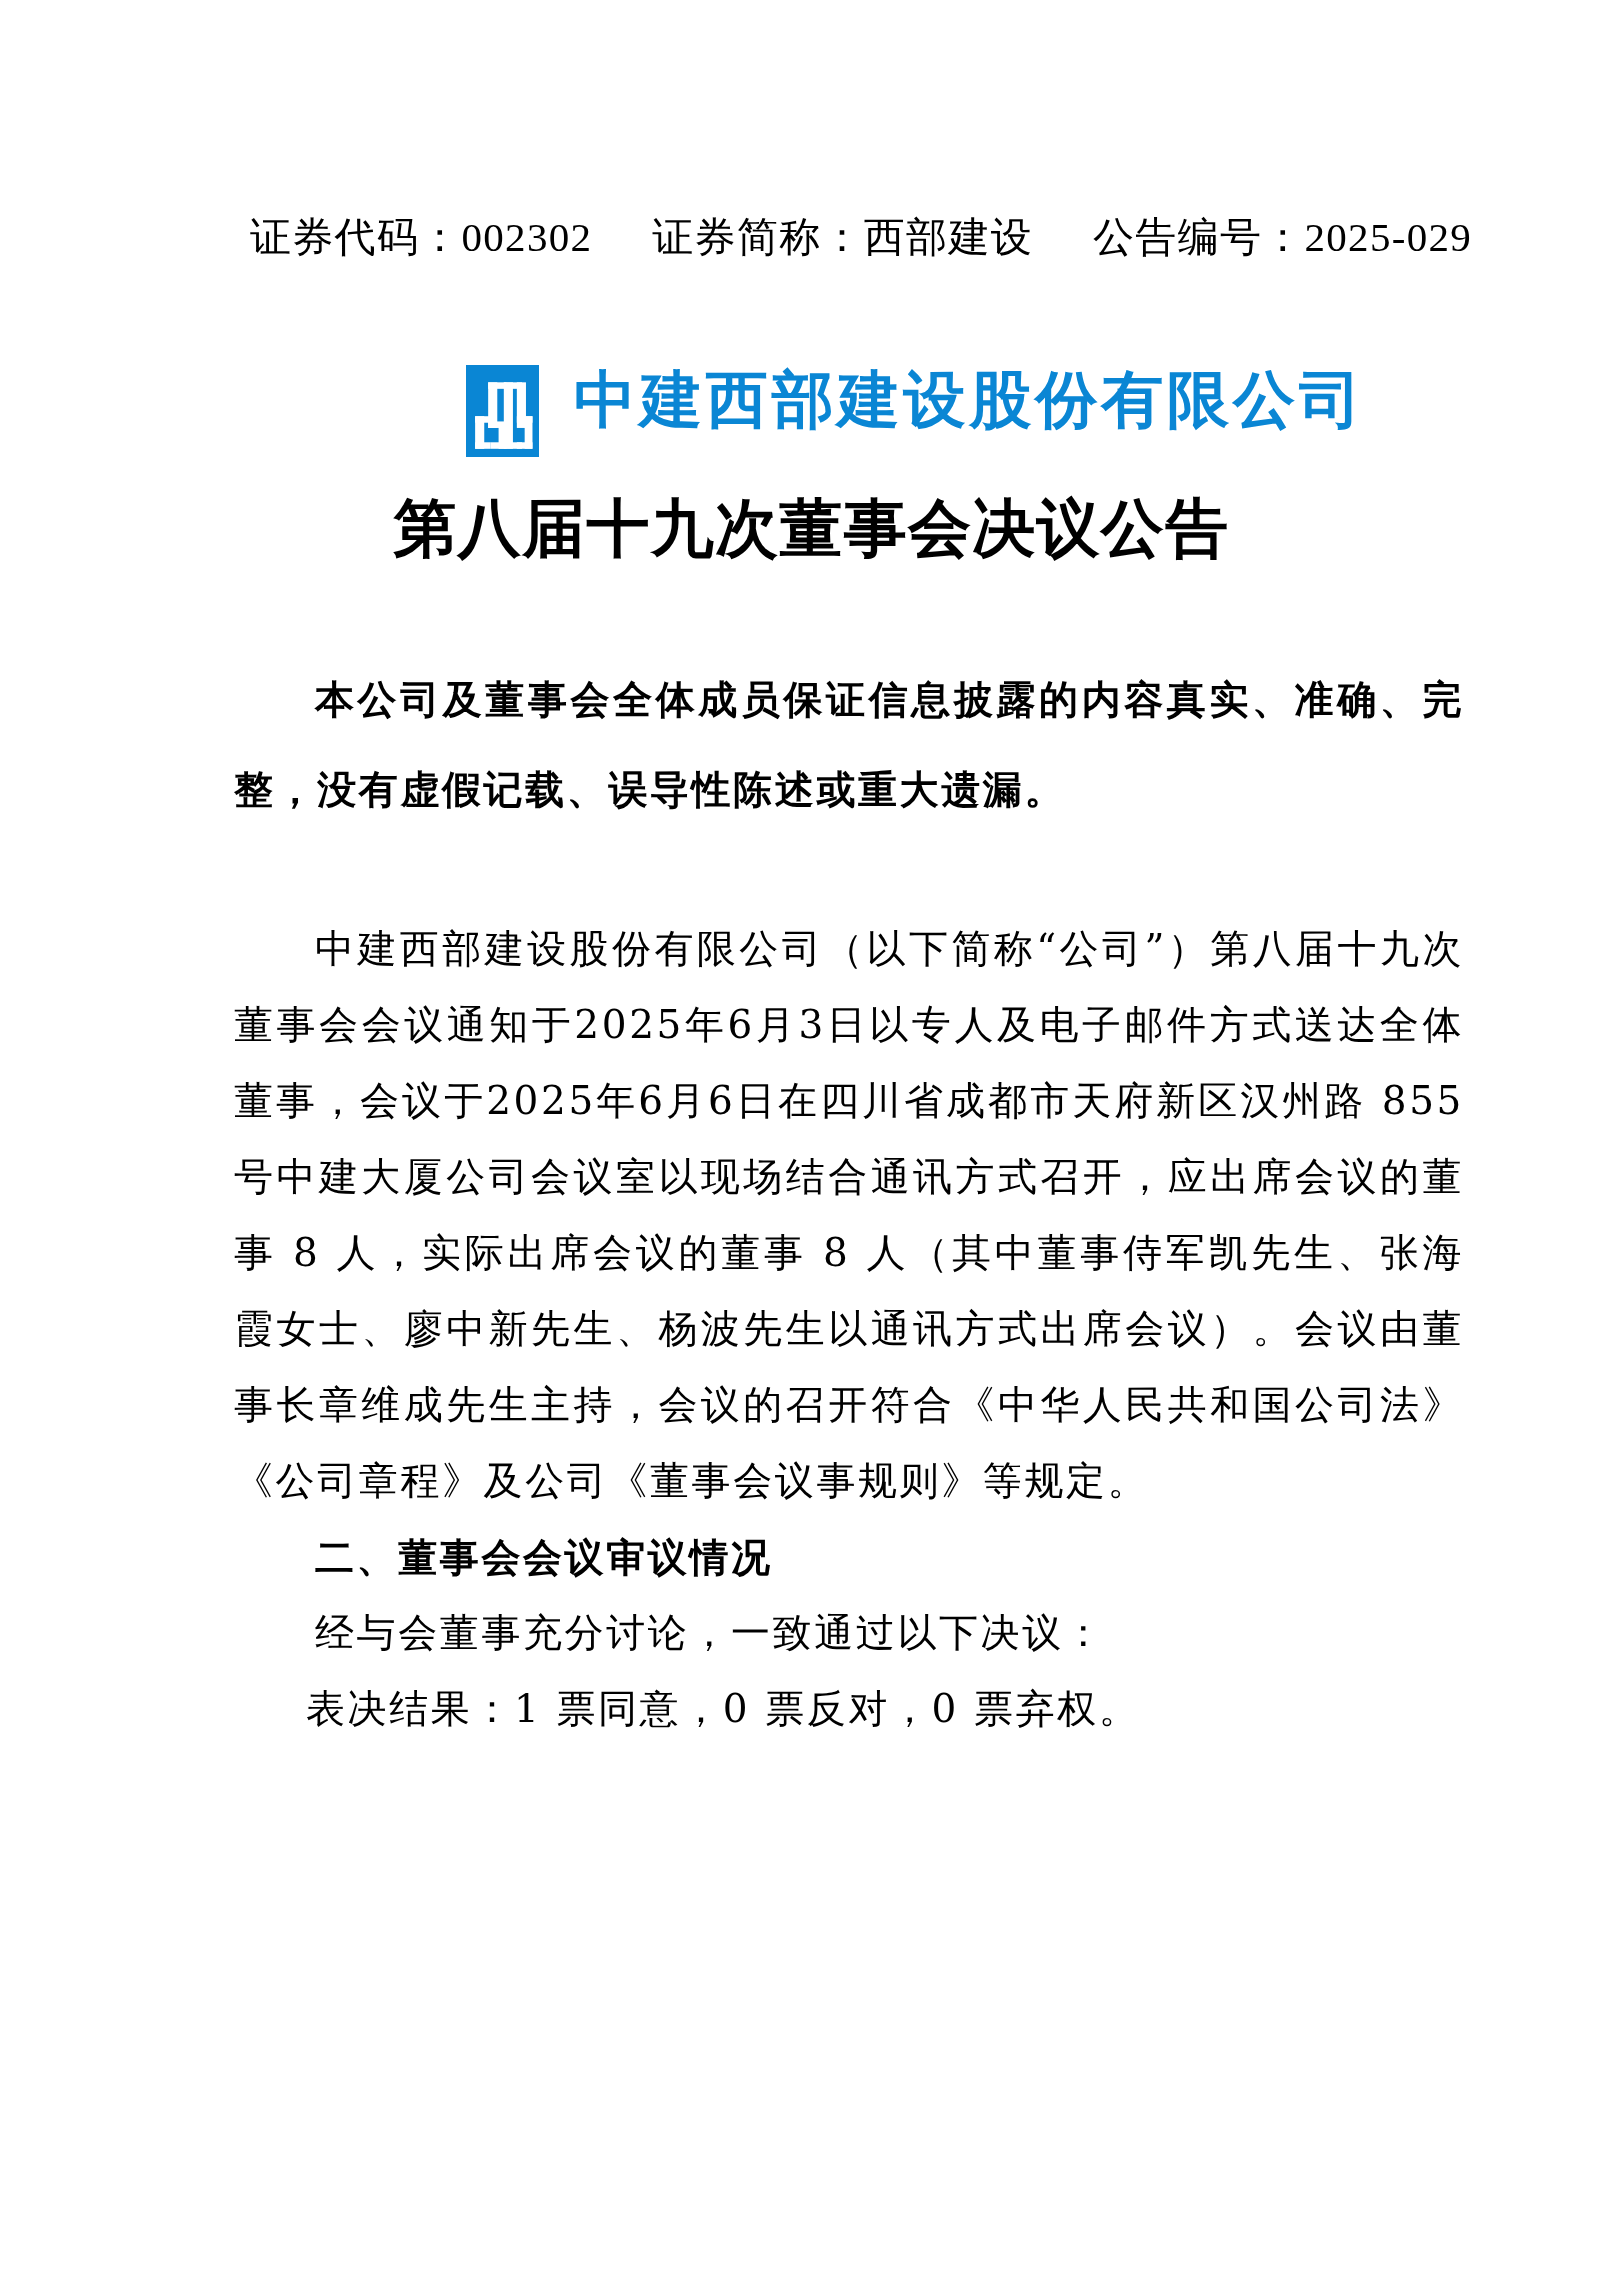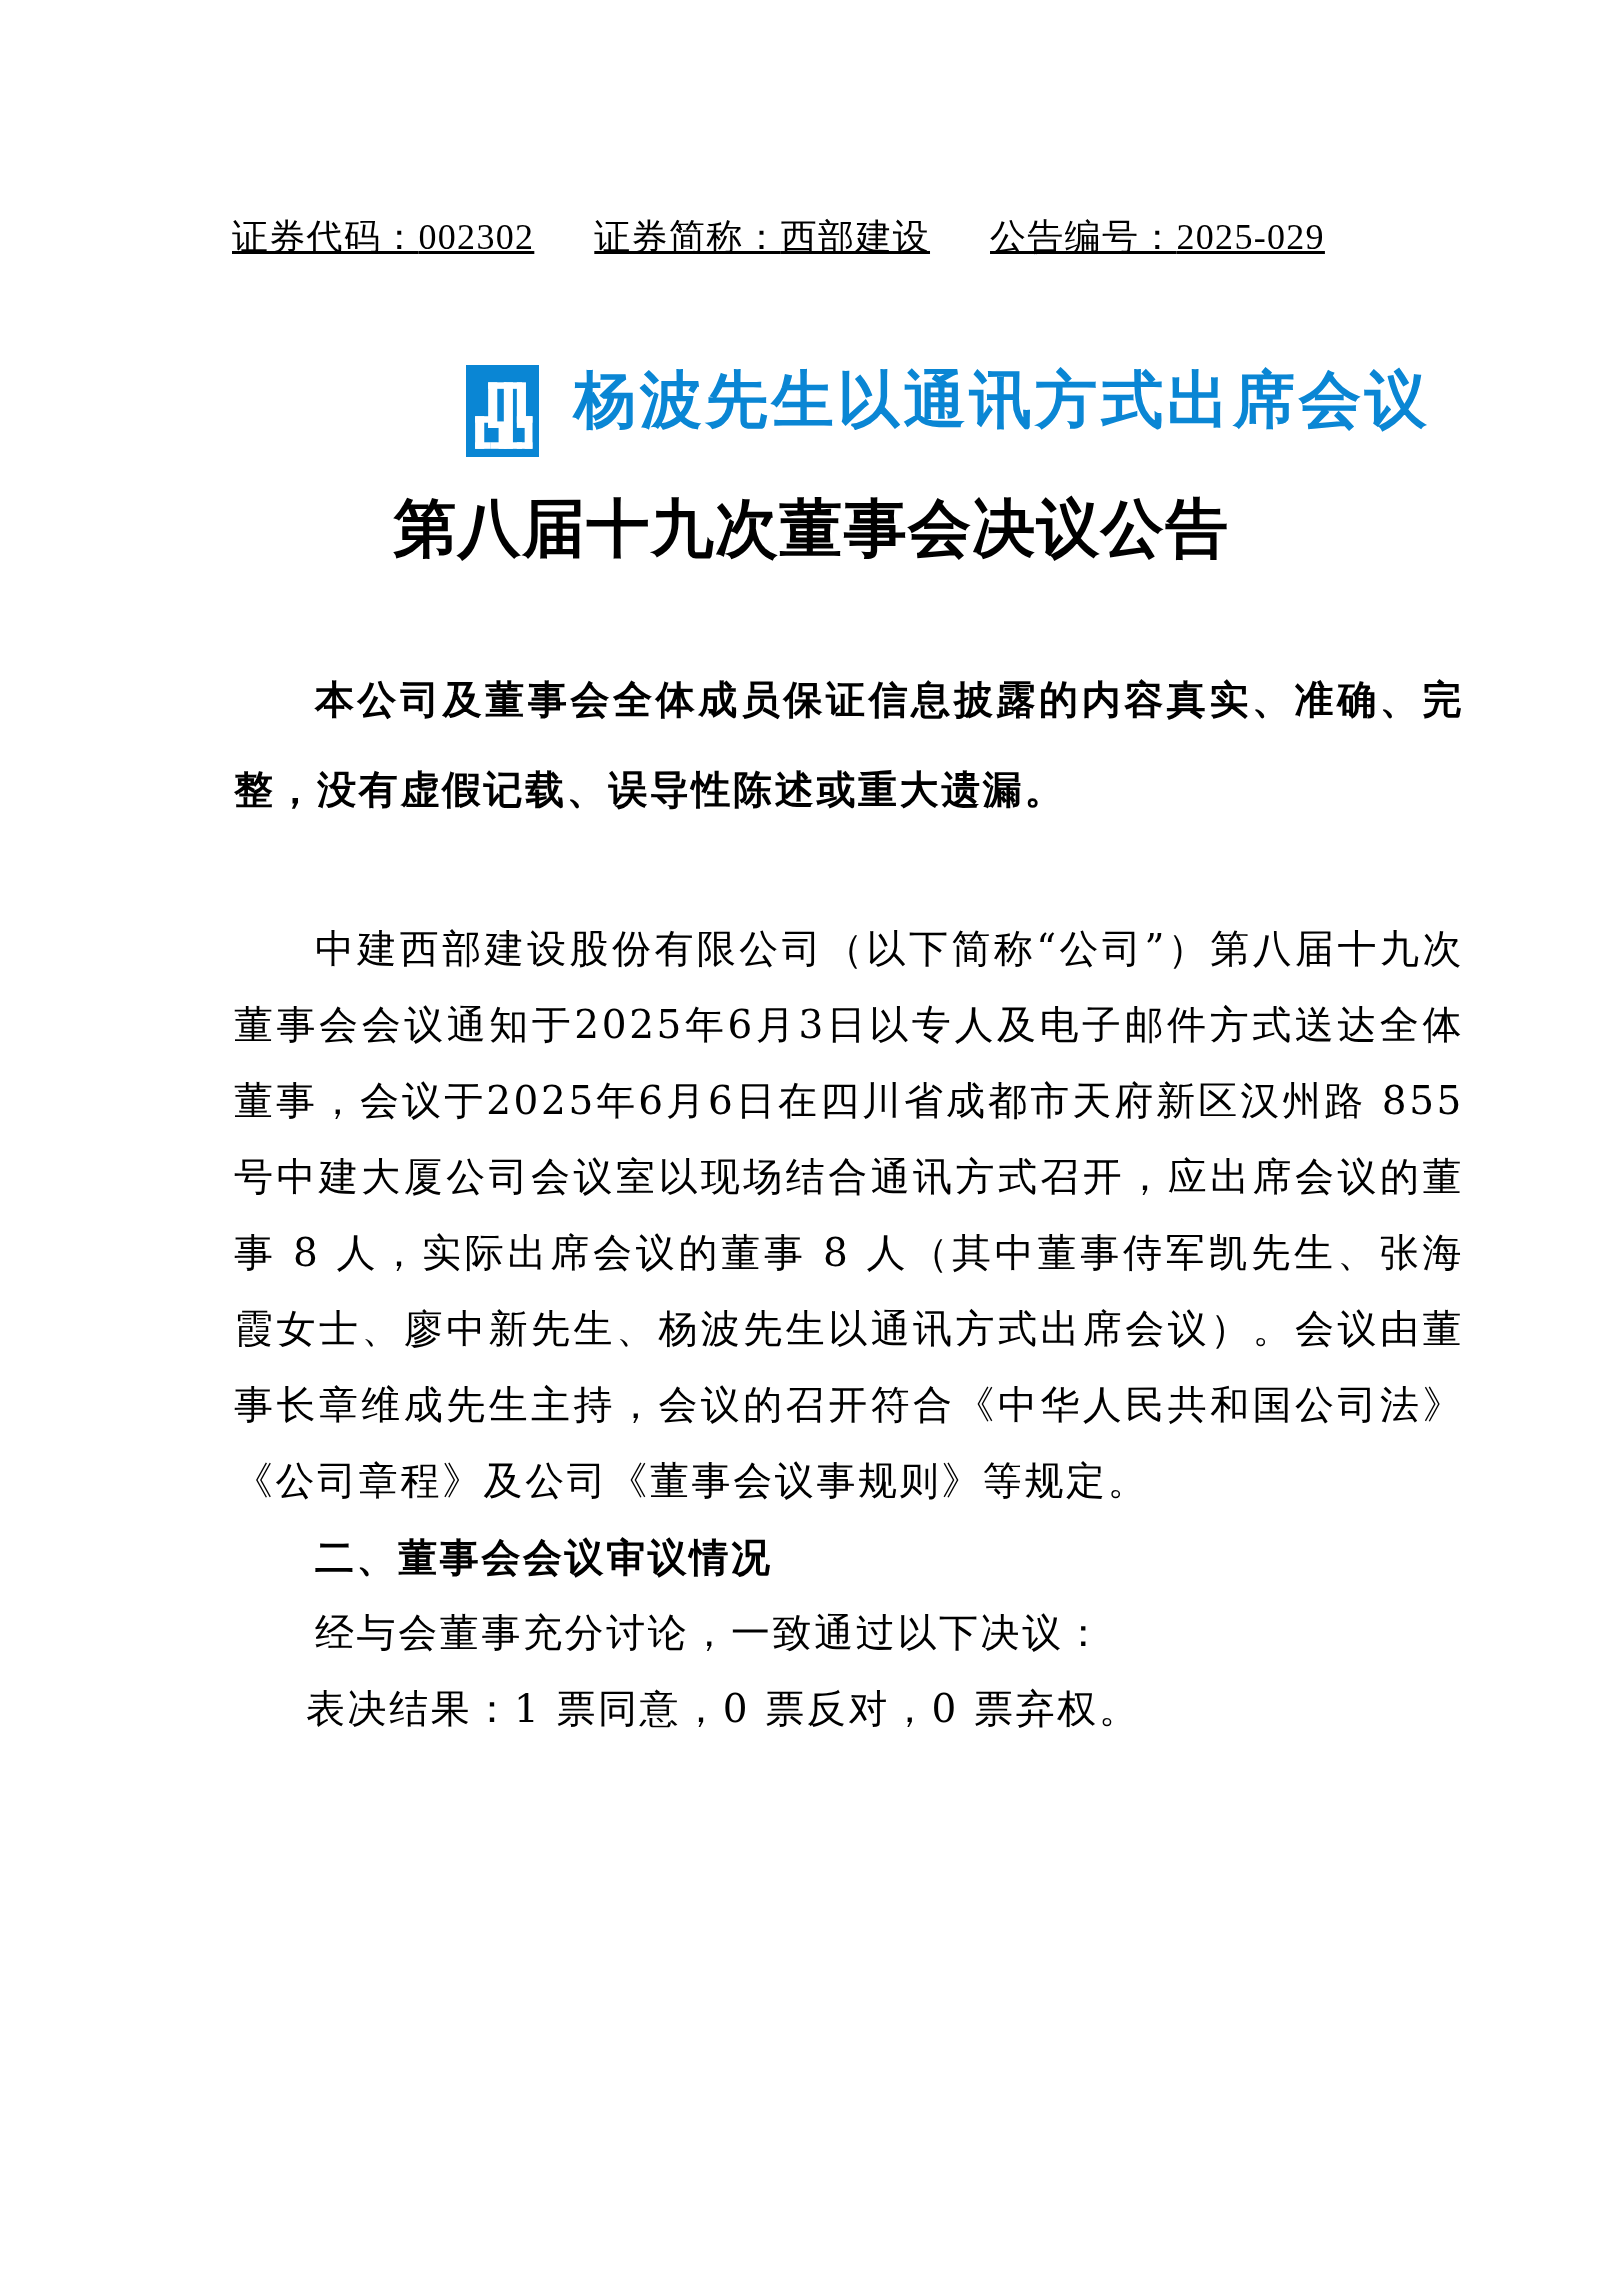--- a/index.html
+++ b/index.html
@@ -1,20 +1,20 @@
 <!DOCTYPE html>
 <html style="font-size:10.5px"><head>
 <meta charset="utf-8">
 <style>
   html, body { margin: 0; padding: 0; background: #ffffff; }
   body { width: 1623px; height: 2295px; position: relative; overflow: hidden; color: #000; }
   .header-line {
-    position: absolute; left: 232px; top: 208px; width: 1230px;
+    position: absolute; left: 250px; top: 208px; width: 1230px;
     font-family: "Liberation Serif", "DejaVu Serif", serif;
-    font-size: 36px; line-height: 59px; white-space: nowrap; letter-spacing: 1.3px; text-decoration: underline;
+    font-size: 41px; line-height: 59px; white-space: nowrap; letter-spacing: 1.3px;
   }
   .header-line .num { font-family: "Liberation Serif", serif; }
   .header-line .gap { display: inline-block; width: 60px; }
 
   .logo {
     position: absolute; left: 466px; top: 364px; height: 98px;
     display: flex; align-items: flex-start;
   }
   .logo-mark {
     width: 73px; height: 92px; background: #0a86d4; position: relative; margin-top: 1.3px;
@@ -67,21 +67,21 @@
         <rect x="58" y="26" width="28" height="10"></rect>
         <rect x="58" y="118" width="28" height="10"></rect>
         <rect x="78" y="26" width="14" height="70"></rect>
         <rect x="78" y="78" width="24" height="10"></rect>
         <rect x="90" y="78" width="12" height="50"></rect>
         <rect x="78" y="118" width="24" height="10"></rect>
       </g>
     </svg>
   </div>
   <div class="logo-text">
-    <div class="logo-cn">杨波先生以通讯方式出席会议</div>
+    <div class="logo-cn">中建西部建设股份有限公司</div>
   </div>
 </div>
 
 <div class="title">第八届十九次董事会决议公告</div>
 
 <div class="body">
   <p class="p indent bold disclaimer">本公司及董事会全体成员保证信息披露的内容真实、准确、完整，没有虚假记载、误导性陈述或重大遗漏。</p>
   <div class="spacer-lg"></div>
   <p class="p indent">中建西部建设股份有限公司（以下简称“公司”）第八届十九次董事会会议通知于2025年6月3日以专人及电子邮件方式送达全体董事，会议于2025年6月6日在四川省成都市天府新区汉州路 855 号中建大厦公司会议室以现场结合通讯方式召开，应出席会议的董事 8 人，实际出席会议的董事 8 人（其中董事侍军凯先生、张海霞女士、廖中新先生、杨波先生以通讯方式出席会议）。会议由董事长章维成先生主持，会议的召开符合《中华人民共和国公司法》《公司章程》及公司《董事会议事规则》等规定。</p>
   <p class="sec-h">二、董事会会议审议情况</p>

